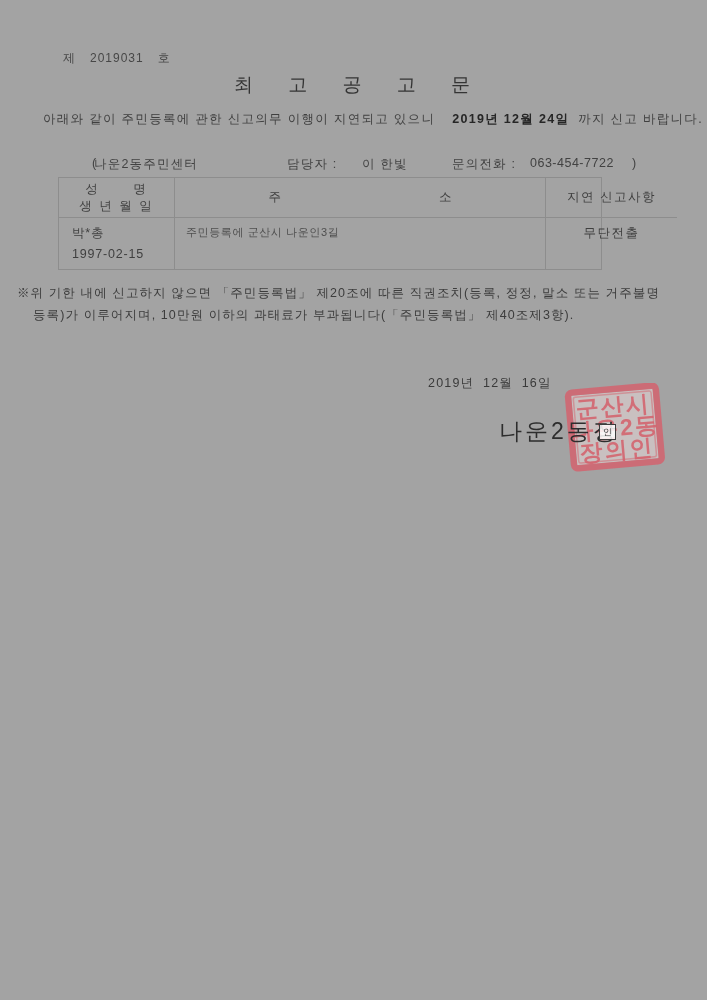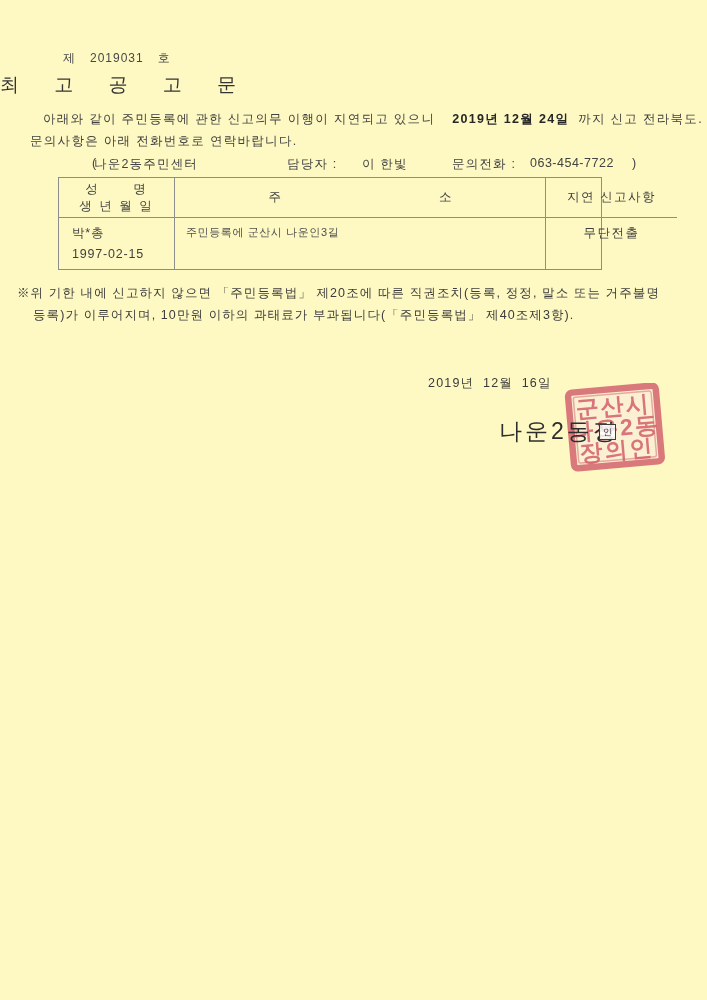--- a/index.html
+++ b/index.html
@@ -1,38 +1,39 @@
 <!DOCTYPE html>
 <html><head>
 <meta charset="utf-8">
 <style>
   * { margin: 0; padding: 0; box-sizing: border-box; }
   html, body { background: #e8e8e8; }
   .page {
     position: relative;
     width: 707px;
     height: 1000px;
-    background: #fef9c3;
+    background: #a3a3a3;
     font-family: "Liberation Sans", sans-serif;
     color: #3d3d3d;
     overflow: hidden;
     margin: 0 auto;
   }
   .doc-number {
     position: absolute;
     left: 63px; top: 50px;
     font-size: 12px;
     letter-spacing: 1px;
     color: #474747;
     white-space: nowrap;
   }
   .doc-number .num { margin: 0 14px; }
   .title {
     position: absolute;
     left: 0; right: 0; top: 72px;
+    text-align: center;
     font-size: 19px;
     font-weight: 500;
     letter-spacing: 3px;
     word-spacing: 24px;
     color: #343434;
   }
   .intro {
     position: absolute;
     left: 30px; top: 108px;
     width: 660px;
@@ -171,23 +172,22 @@
 <div class="page">
 
   <div class="doc-number">
     <span>제</span><span class="num">2019031</span><span>호</span>
   </div>
 
   <div class="title">최 고 공 고 문</div>
 
   <div class="intro">
     <div class="intro-line1">
-      <span class="lead">아래와 같이 주민등록에 관한 신고의무 이행이 지연되고 있으니</span><span class="deadline">2019년 12월 24일</span><span class="after-deadline">까지 신고 전라북도.</span>
-    </div>
-    <div class="intro-line2">문의사항은 아래 전화번호로 연락바랍니다.</div>
+      <span class="lead">아래와 같이 주민등록에 관한 신고의무 이행이 지연되고 있으니</span><span class="deadline">2019년 12월 24일</span><span class="after-deadline">까지 신고 바랍니다.</span>
+    </div>
   </div>
 
   <div class="contact">
     <span class="c-paren-open">(</span>
     <span class="c-office">나운2동주민센터</span>
     <span class="c-mgr-label">담당자 :</span>
     <span class="c-mgr-name">이 한빛</span>
     <span class="c-phone-label">문의전화 :</span>
     <span class="c-phone-num">063-454-7722</span>
     <span class="c-paren-close">)</span>

